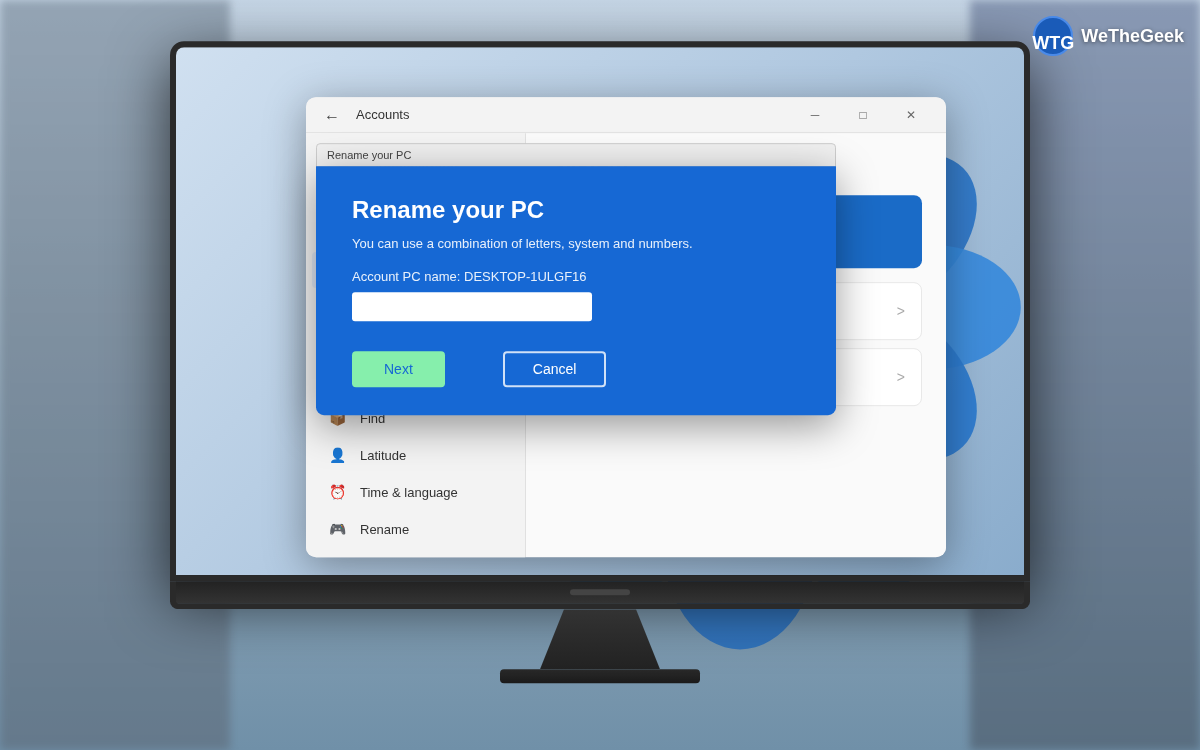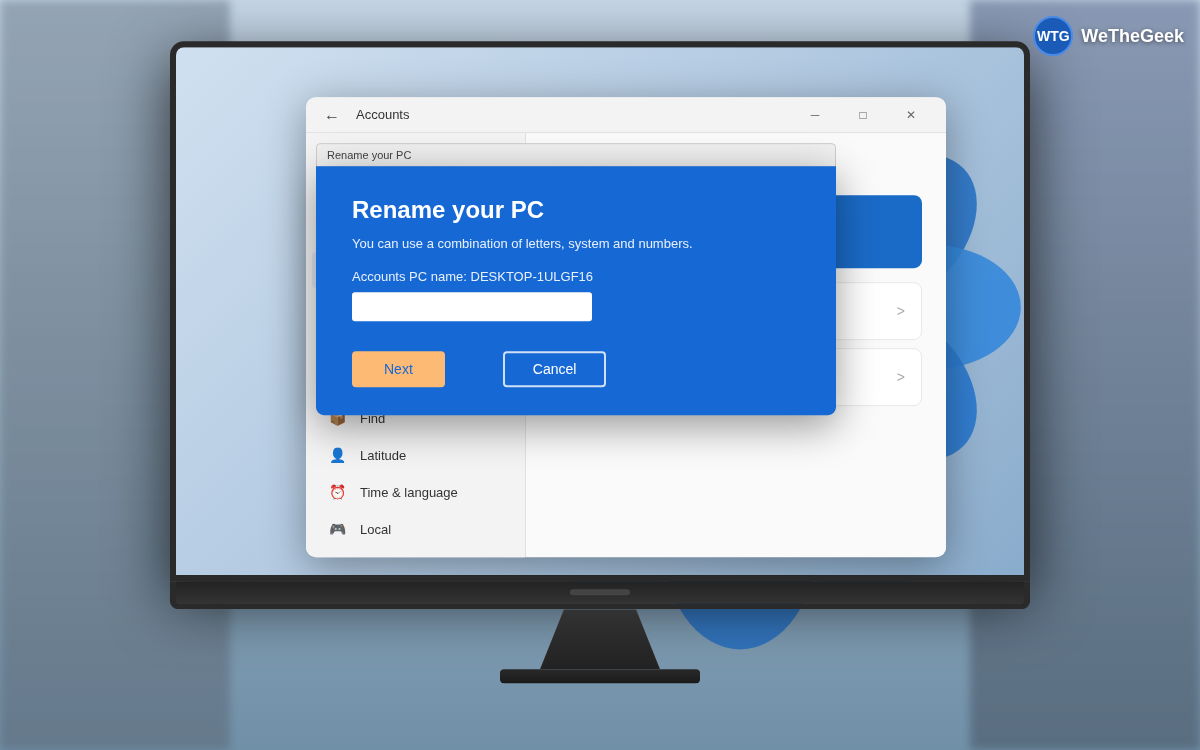--- a/index.html
+++ b/index.html
@@ -401,21 +401,21 @@
       display: block;
     }
 
     .dialog-buttons {
       display: flex;
       gap: 10px;
     }
 
     .btn-next {
       padding: 8px 32px;
-      background: #fdba74;
+      background: #86efac;
       color: #1668d4;
       border: none;
       border-radius: 4px;
       font-size: 14px;
       font-weight: 500;
       cursor: pointer;
     }
 
     .btn-cancel {
       padding: 8px 28px;
@@ -439,24 +439,24 @@
       align-items: center;
       gap: 8px;
     }
 
     .wtg-icon {
       width: 40px;
       height: 40px;
       border-radius: 50%;
       background: #1a5bb8;
       display: flex;
-      align-items: center;
+      align-items: flex-end;
       justify-content: center;
       font-weight: 700;
-      font-size: 14px;
+      font-size: 18px;
       color: white;
       border: 2px solid #4a8ae8;
     }
 
     .wtg-text {
       color: white;
       font-size: 18px;
       font-weight: 700;
       text-shadow: 0 1px 4px rgba(0,0,0,0.5);
       text-align: center;
@@ -579,21 +579,21 @@
             <div class="sidebar-item">
               <span class="sidebar-icon">👤</span>
               <span>Latitude</span>
             </div>
             <div class="sidebar-item">
               <span class="sidebar-icon">⏰</span>
               <span>Time &amp; language</span>
             </div>
             <div class="sidebar-item">
               <span class="sidebar-icon">🎮</span>
-              <span>Local</span>
+              <span>Rename</span>
             </div>
             <div class="sidebar-item">
               <span class="sidebar-icon">♿</span>
 
             </div>
 
           </div>
 
           <div class="settings-main">
             <div class="main-title">System</div>
@@ -634,21 +634,21 @@
         </div>
       </div>
 
       <div class="rename-dialog-titlebar">
         <span>Rename your PC</span>
       </div>
 
       <div class="rename-dialog">
         <div class="dialog-title">Rename your PC</div>
         <div class="dialog-desc">You can use a combination of letters, system and numbers.</div>
-        <div class="dialog-current-name">Accounts PC name: DESKTOP-1ULGF16</div>
+        <div class="dialog-current-name">Account PC name: DESKTOP-1ULGF16</div>
         <input class="dialog-input" type="text" placeholder="" style="">
         <div class="dialog-buttons">
           <button class="btn-next">Next</button>
           <button class="btn-cancel">Cancel</button>
         </div>
       </div>
 
     </div>
   </div>
   <div class="monitor-bezel-bottom"></div>

